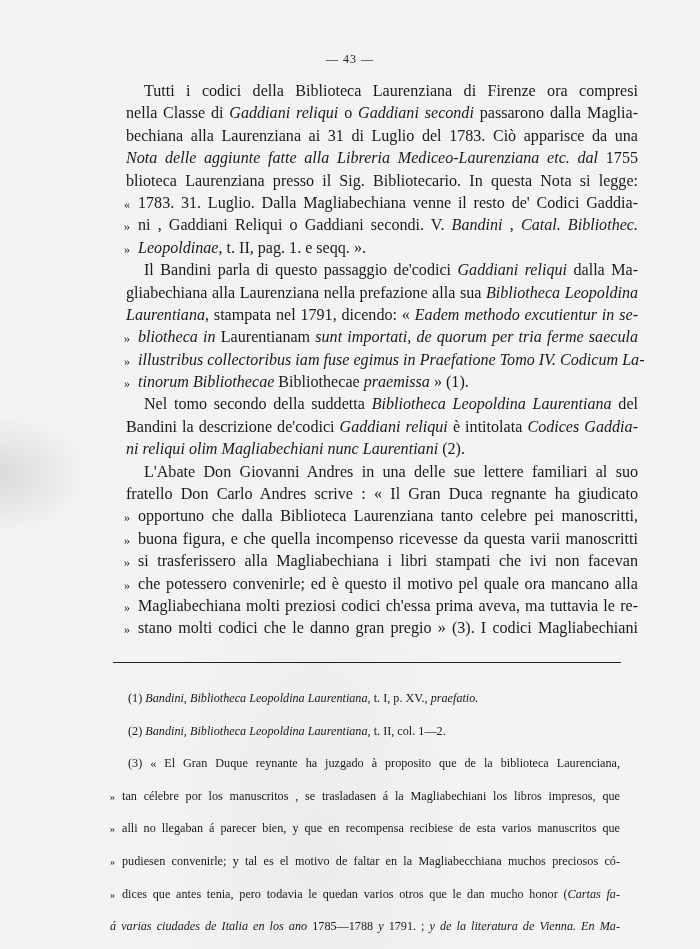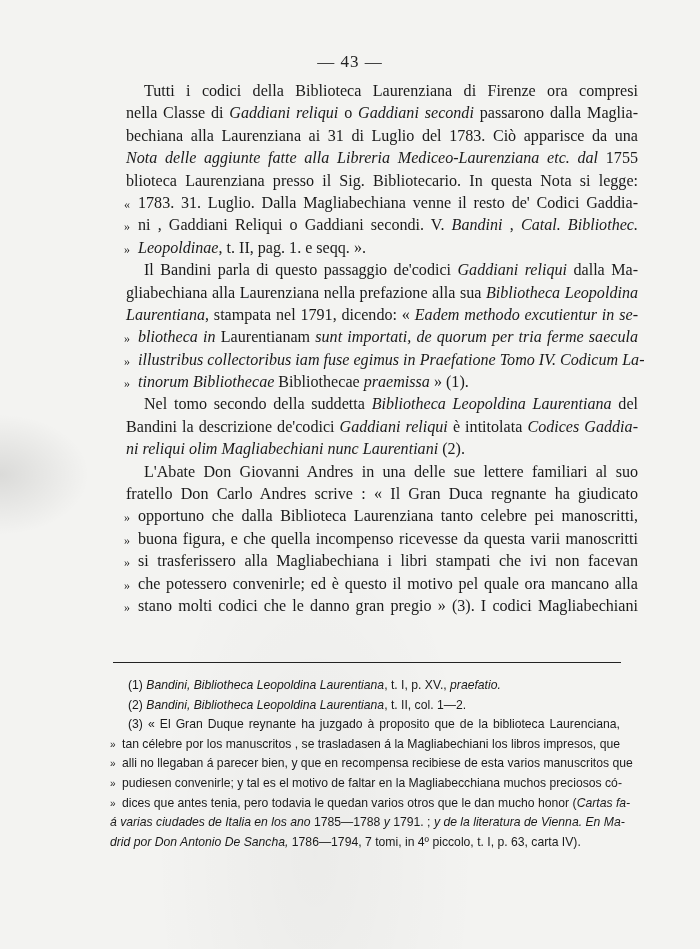--- a/index.html
+++ b/index.html
@@ -9,42 +9,43 @@
       background-image:
         radial-gradient(ellipse at 0% 50%, rgba(0,0,0,0.10) 0%, rgba(0,0,0,0) 9%),
         radial-gradient(ellipse at 45% 90%, rgba(0,0,0,0.03) 0%, rgba(0,0,0,0) 30%);
       font-family: "DejaVu Serif", "Liberation Serif", serif;
       color: #1a1a1a;
       position: relative;
     }
     .page { position: absolute; left: 0; top: 0; width: 700px; height: 949px; }
     .page-number {
       position: absolute; top: 52px; left: 0; width: 700px; text-align: center;
-      font-size: 17px; letter-spacing: 1px; color: #222;
+      font-size: 12px; letter-spacing: 1px; color: #222;
       font-family: "Liberation Serif", serif;
     }
     .body-text { position: absolute; left: 126px; top: 80px; width: 512px; }
     .line {
       height: 22.4px; line-height: 22.4px; font-size: 16.1px;
       white-space: nowrap; text-align: justify; text-align-last: justify;
       font-family: "Liberation Serif", serif;
     }
     .line.indent { padding-left: 18px; }
     .line.last { text-align-last: left; }
     .line.quoted .qm { display: inline-block; width: 14px; margin-left: -2px; font-size: 12px; }
     .seg.i { font-style: italic; }
     .rule {
       position: absolute; left: 113px; top: 662px; width: 508px; height: 0;
       border-top: 1.6px solid #222;
     }
     .notes { position: absolute; left: 110px; top: 676px; width: 510px; }
     .note-line {
       height: 19.6px; line-height: 19.6px; font-size: 12.2px;
       white-space: nowrap; text-align: justify; text-align-last: justify;
-      font-family: Liberation Sans, sans-serif;
+      font-family: Liberation Serif, serif;
+      margin-top: 13px;
     }
     .note-line.last { text-align-last: left; }
     .note-line.nindent { padding-left: 18px; }
     .note-line .qm { display: inline-block; width: 12px; font-size: 10px; }
   </style>
 </head>
 <body>
 
 <div class="page">
   <div class="page-number">— 43 —</div>
@@ -65,20 +66,21 @@
       <div class="line last quoted"><span class="qm">»</span><span class="seg i">tinorum Bibliothecae </span><span class="seg r">Bibliothecae </span><span class="seg i">praemissa</span><span class="seg r"> » (1).</span></div>
       <div class="line indent"><span class="seg r">Nel tomo secondo della suddetta </span><span class="seg i">Bibliotheca Leopoldina Laurentiana</span><span class="seg r"> del</span></div>
       <div class="line"><span class="seg r">Bandini la descrizione de'codici </span><span class="seg i">Gaddiani reliqui</span><span class="seg r"> è intitolata </span><span class="seg i">Codices Gaddia-</span></div>
       <div class="line last"><span class="seg i">ni reliqui olim Magliabechiani nunc Laurentiani</span><span class="seg r"> (2).</span></div>
       <div class="line indent"><span class="seg r">L'Abate Don Giovanni Andres in una delle sue lettere familiari al suo</span></div>
       <div class="line"><span class="seg r">fratello Don Carlo Andres scrive : « Il Gran Duca regnante ha giudicato</span></div>
       <div class="line quoted"><span class="qm">»</span><span class="seg r">opportuno che dalla Biblioteca Laurenziana tanto celebre pei manoscritti,</span></div>
       <div class="line quoted"><span class="qm">»</span><span class="seg r">buona figura, e che quella incompenso ricevesse da questa varii manoscritti</span></div>
       <div class="line quoted"><span class="qm">»</span><span class="seg r">si trasferissero alla Magliabechiana i libri stampati che ivi non facevan</span></div>
       <div class="line quoted"><span class="qm">»</span><span class="seg r">che potessero convenirle; ed è questo il motivo pel quale ora mancano alla</span></div>
+      <div class="line quoted"><span class="qm">»</span><span class="seg r">Magliabechiana molti preziosi codici ch'essa prima aveva, ma tuttavia le re-</span></div>
       <div class="line quoted"><span class="qm">»</span><span class="seg r">stano molti codici che le danno gran pregio » (3). I codici Magliabechiani</span></div>
     </div>
   <div class="rule"></div>
   <div class="notes" id="notes">
       <div class="note-line nindent last"><span class="seg r">(1) </span><span class="seg i">Bandini, Bibliotheca Leopoldina Laurentiana</span><span class="seg r">, t. I, p. XV., </span><span class="seg i">praefatio.</span></div>
       <div class="note-line nindent last"><span class="seg r">(2) </span><span class="seg i">Bandini, Bibliotheca Leopoldina Laurentiana</span><span class="seg r">, t. II, col. 1—2.</span></div>
       <div class="note-line nindent"><span class="seg r">(3) « El Gran Duque reynante ha juzgado à proposito que de la biblioteca Laurenciana,</span></div>
       <div class="note-line quoted"><span class="qm">»</span><span class="seg r">tan célebre por los manuscritos , se trasladasen á la Magliabechiani los libros impresos, que</span></div>
       <div class="note-line quoted"><span class="qm">»</span><span class="seg r">alli no llegaban á parecer bien, y que en recompensa recibiese de esta varios manuscritos que</span></div>
       <div class="note-line quoted"><span class="qm">»</span><span class="seg r">pudiesen convenirle; y tal es el motivo de faltar en la Magliabecchiana muchos preciosos có-</span></div>

